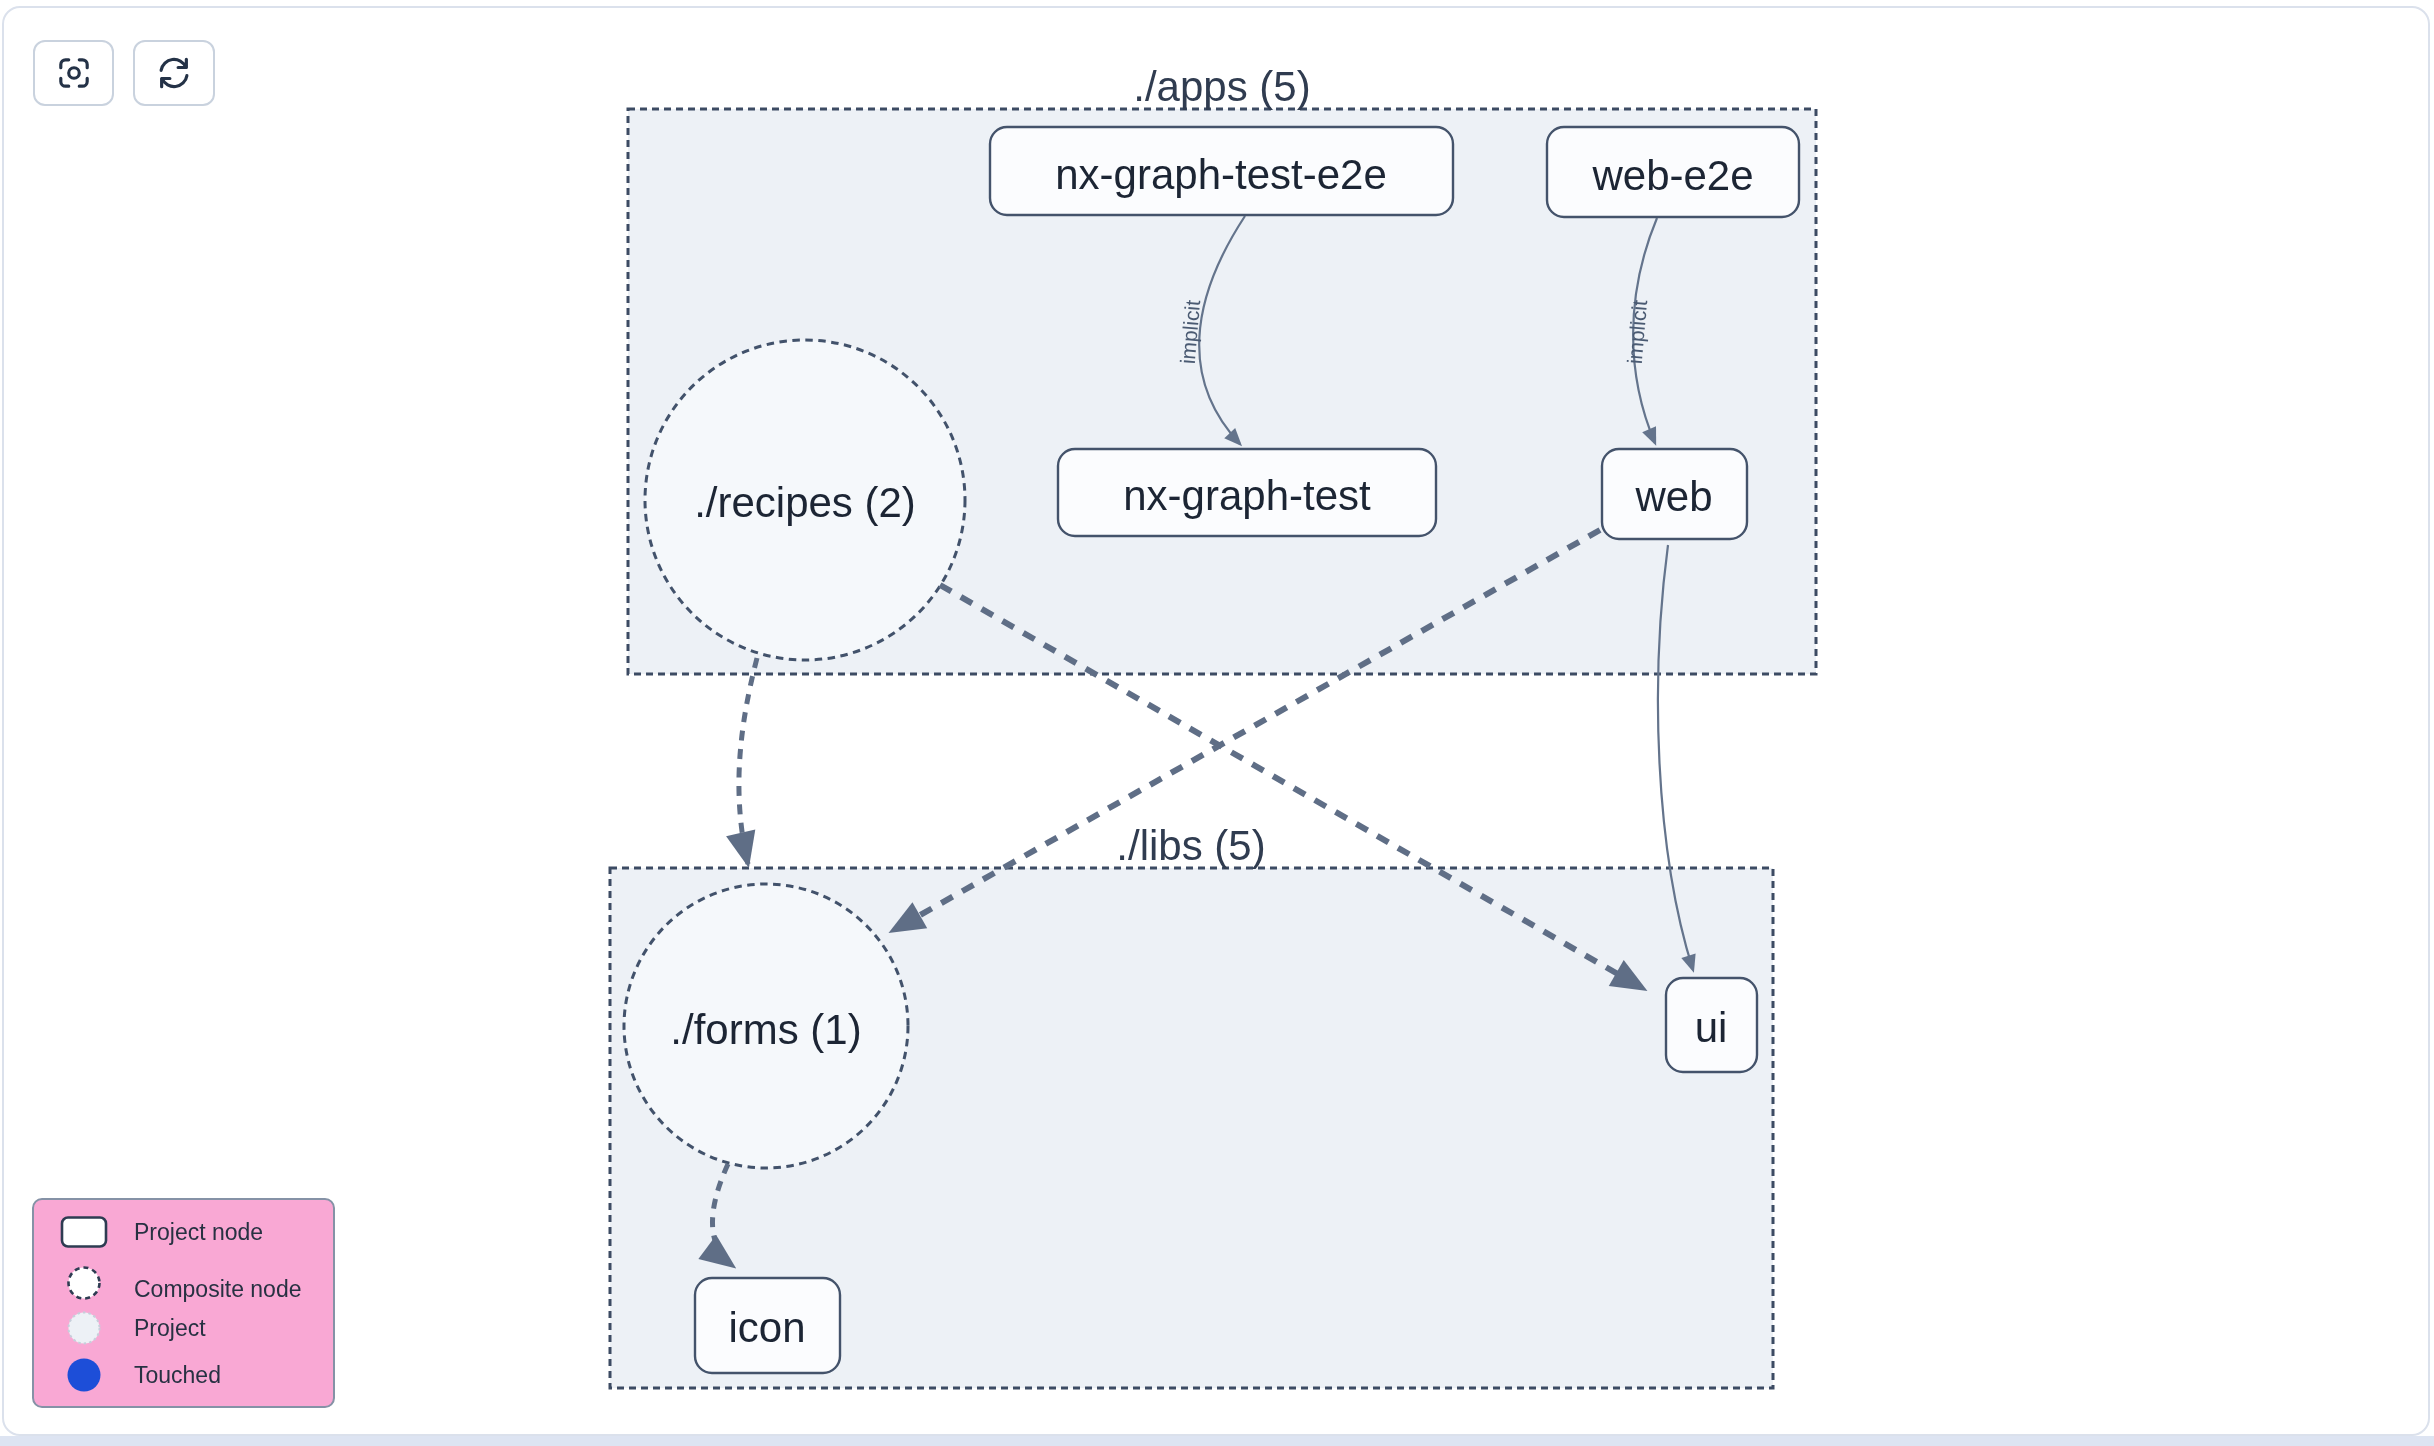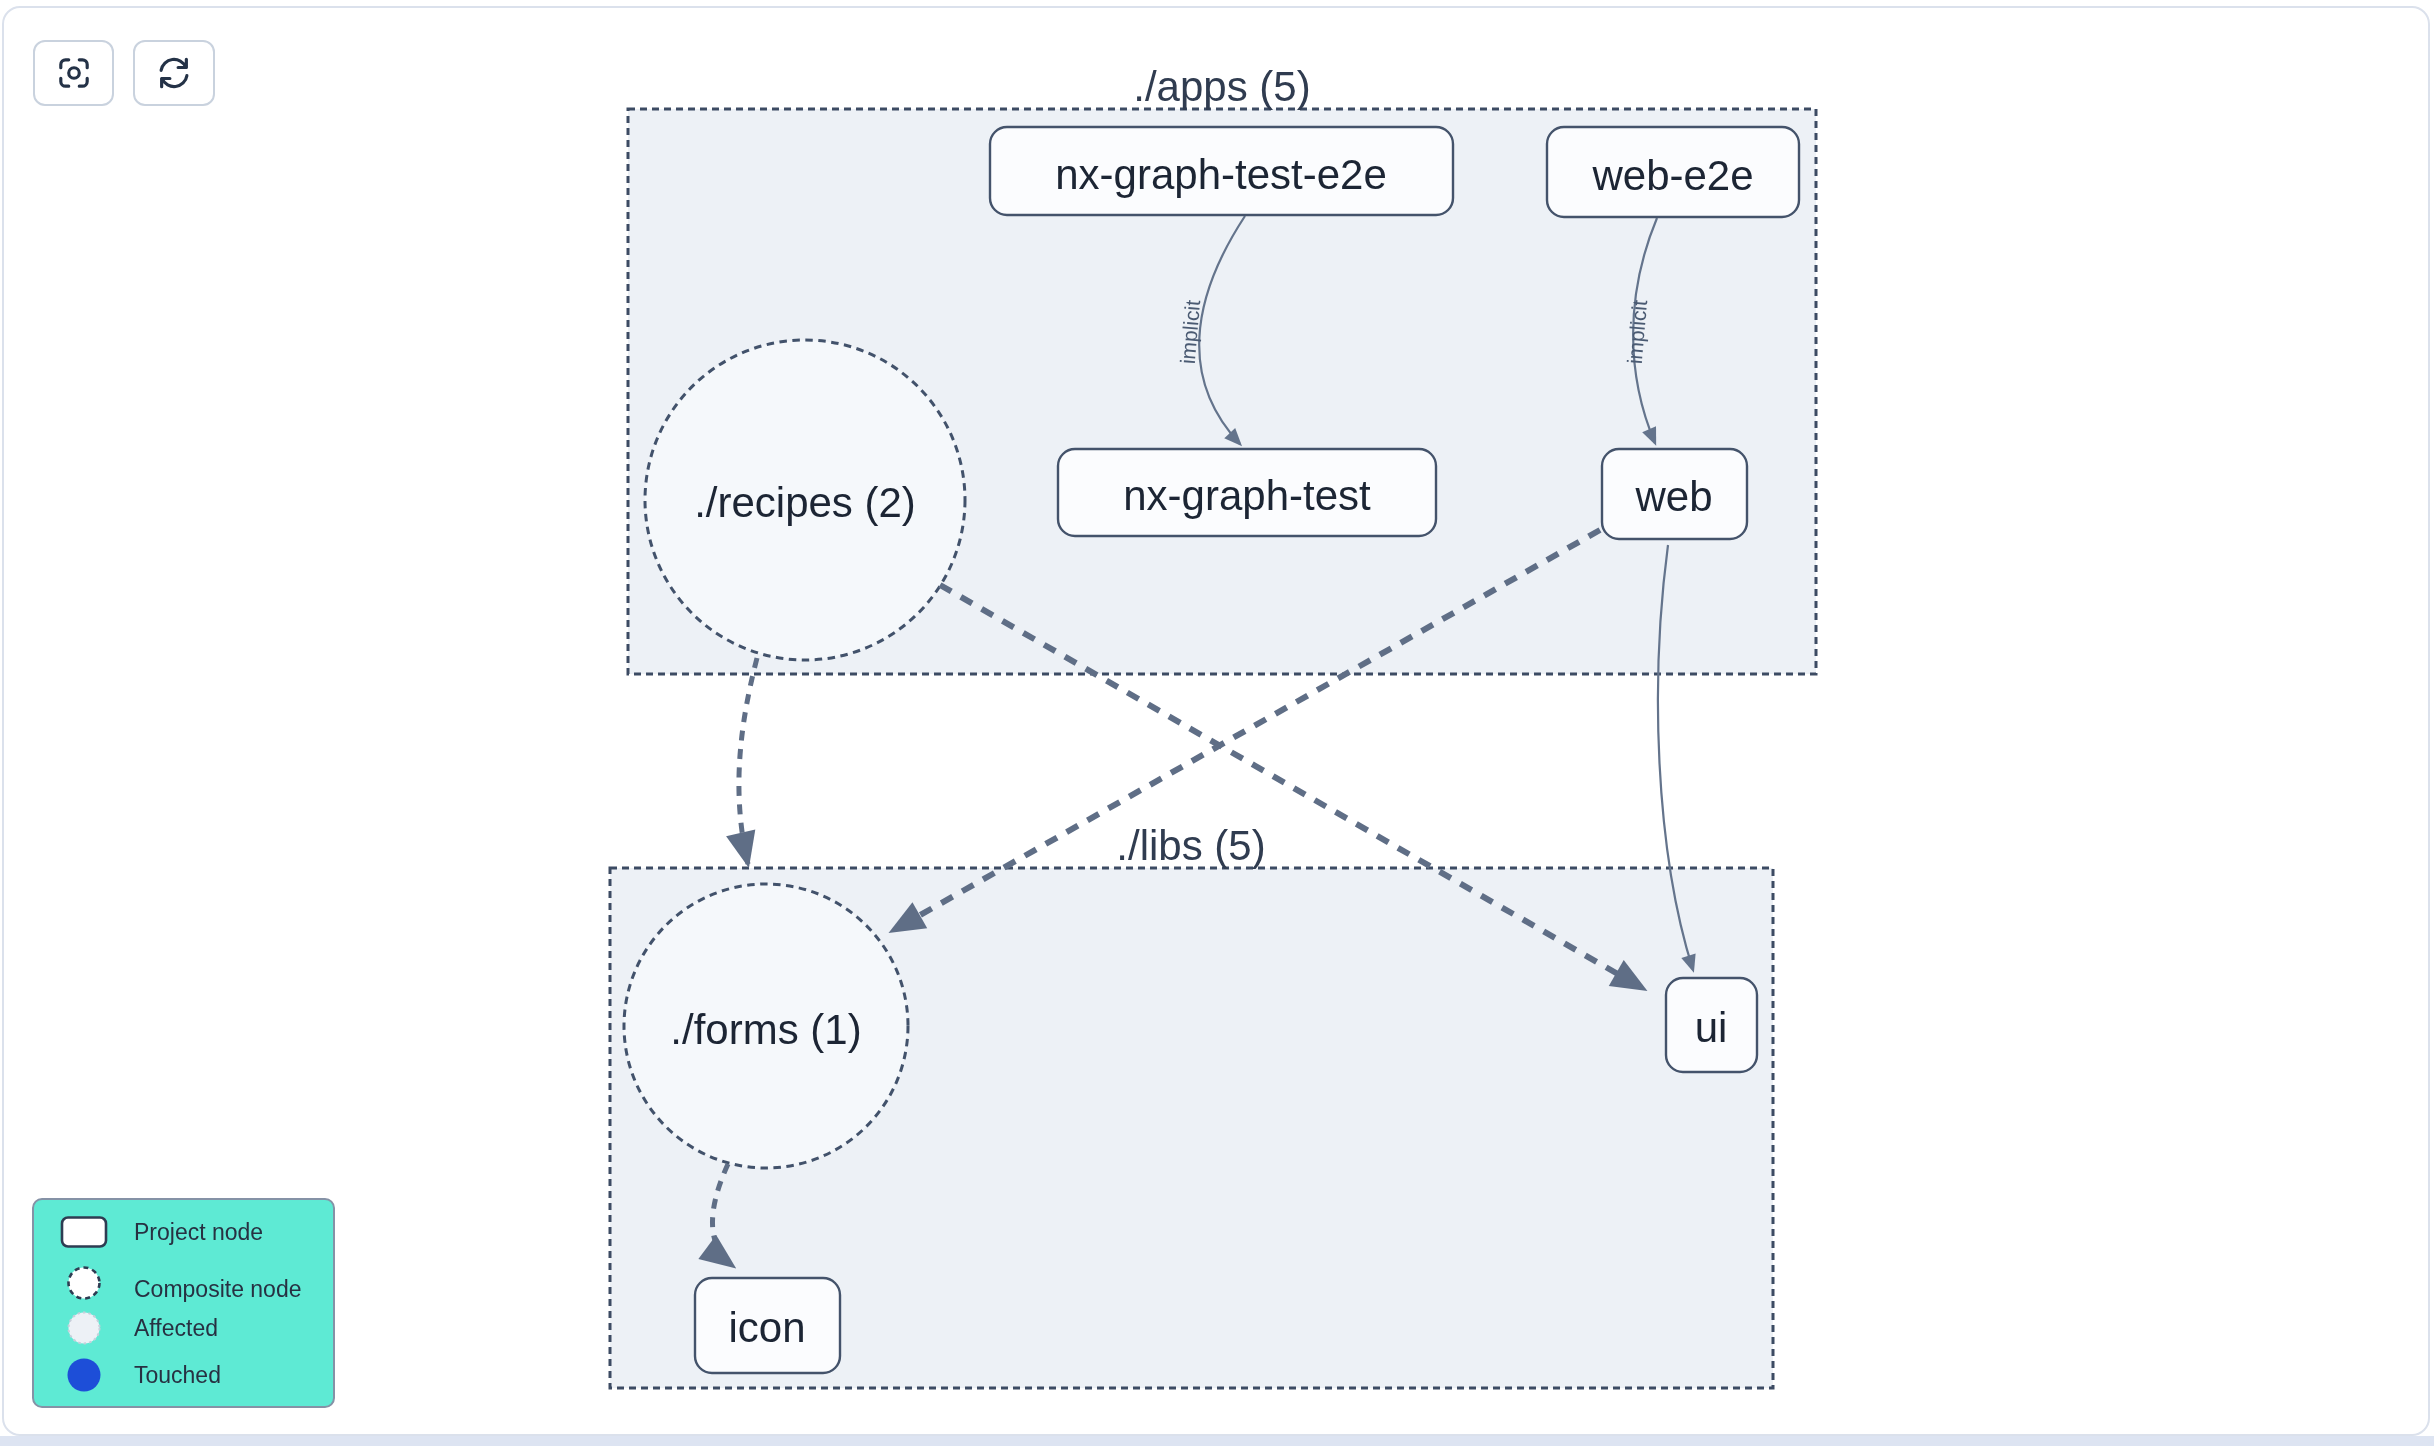--- a/index.html
+++ b/index.html
@@ -42,21 +42,21 @@
     background: #ffffff; border: 2px solid #c9d2de; border-radius: 12px;
     display: flex; align-items: center; justify-content: center;
     box-sizing: border-box; cursor: pointer; padding: 0;
   }
   .toolbar-btn.first { left: 33px; }
   .toolbar-btn.second { left: 133px; width: 82px; }
   .btn-icon { display: block; }
   
   .legend {
     position: absolute; left: 32px; top: 1198px; width: 303px; height: 210px;
-    background: #5eead4; border: 2px solid #8592a6; border-radius: 10px;
+    background: #f9a8d4; border: 2px solid #8592a6; border-radius: 10px;
     box-sizing: border-box;
   }
   .legend-row {
     position: absolute; left: 0; width: 100%; height: 46px;
     display: flex; align-items: center;
   }
   .legend-row.r0 { top: 9px; }
   .legend-row.r1 { top: 57px; align-items: flex-end; }
   .legend-row.r2 { top: 105px; }
   .legend-row.r3 { top: 152px; }
@@ -175,21 +175,21 @@
         </svg>
       </span>
       <span class="legend-label">Composite node</span>
     </div>
     <div class="legend-row r2">
       <span class="legend-swatch">
         <svg width="40" height="40" viewBox="0 0 40 40">
           <circle cx="20" cy="20" r="15.5" fill="#edf1f6" stroke="#c6cfdb" stroke-width="2" stroke-dasharray="2.5 3"></circle>
         </svg>
       </span>
-      <span class="legend-label">Affected</span>
+      <span class="legend-label">Project</span>
     </div>
     <div class="legend-row r3">
       <span class="legend-swatch">
         <svg width="40" height="40" viewBox="0 0 40 40">
           <circle cx="20" cy="20" r="16.5" fill="#1d4ed8"></circle>
         </svg>
       </span>
       <span class="legend-label">Touched</span>
     </div>
   </div>

